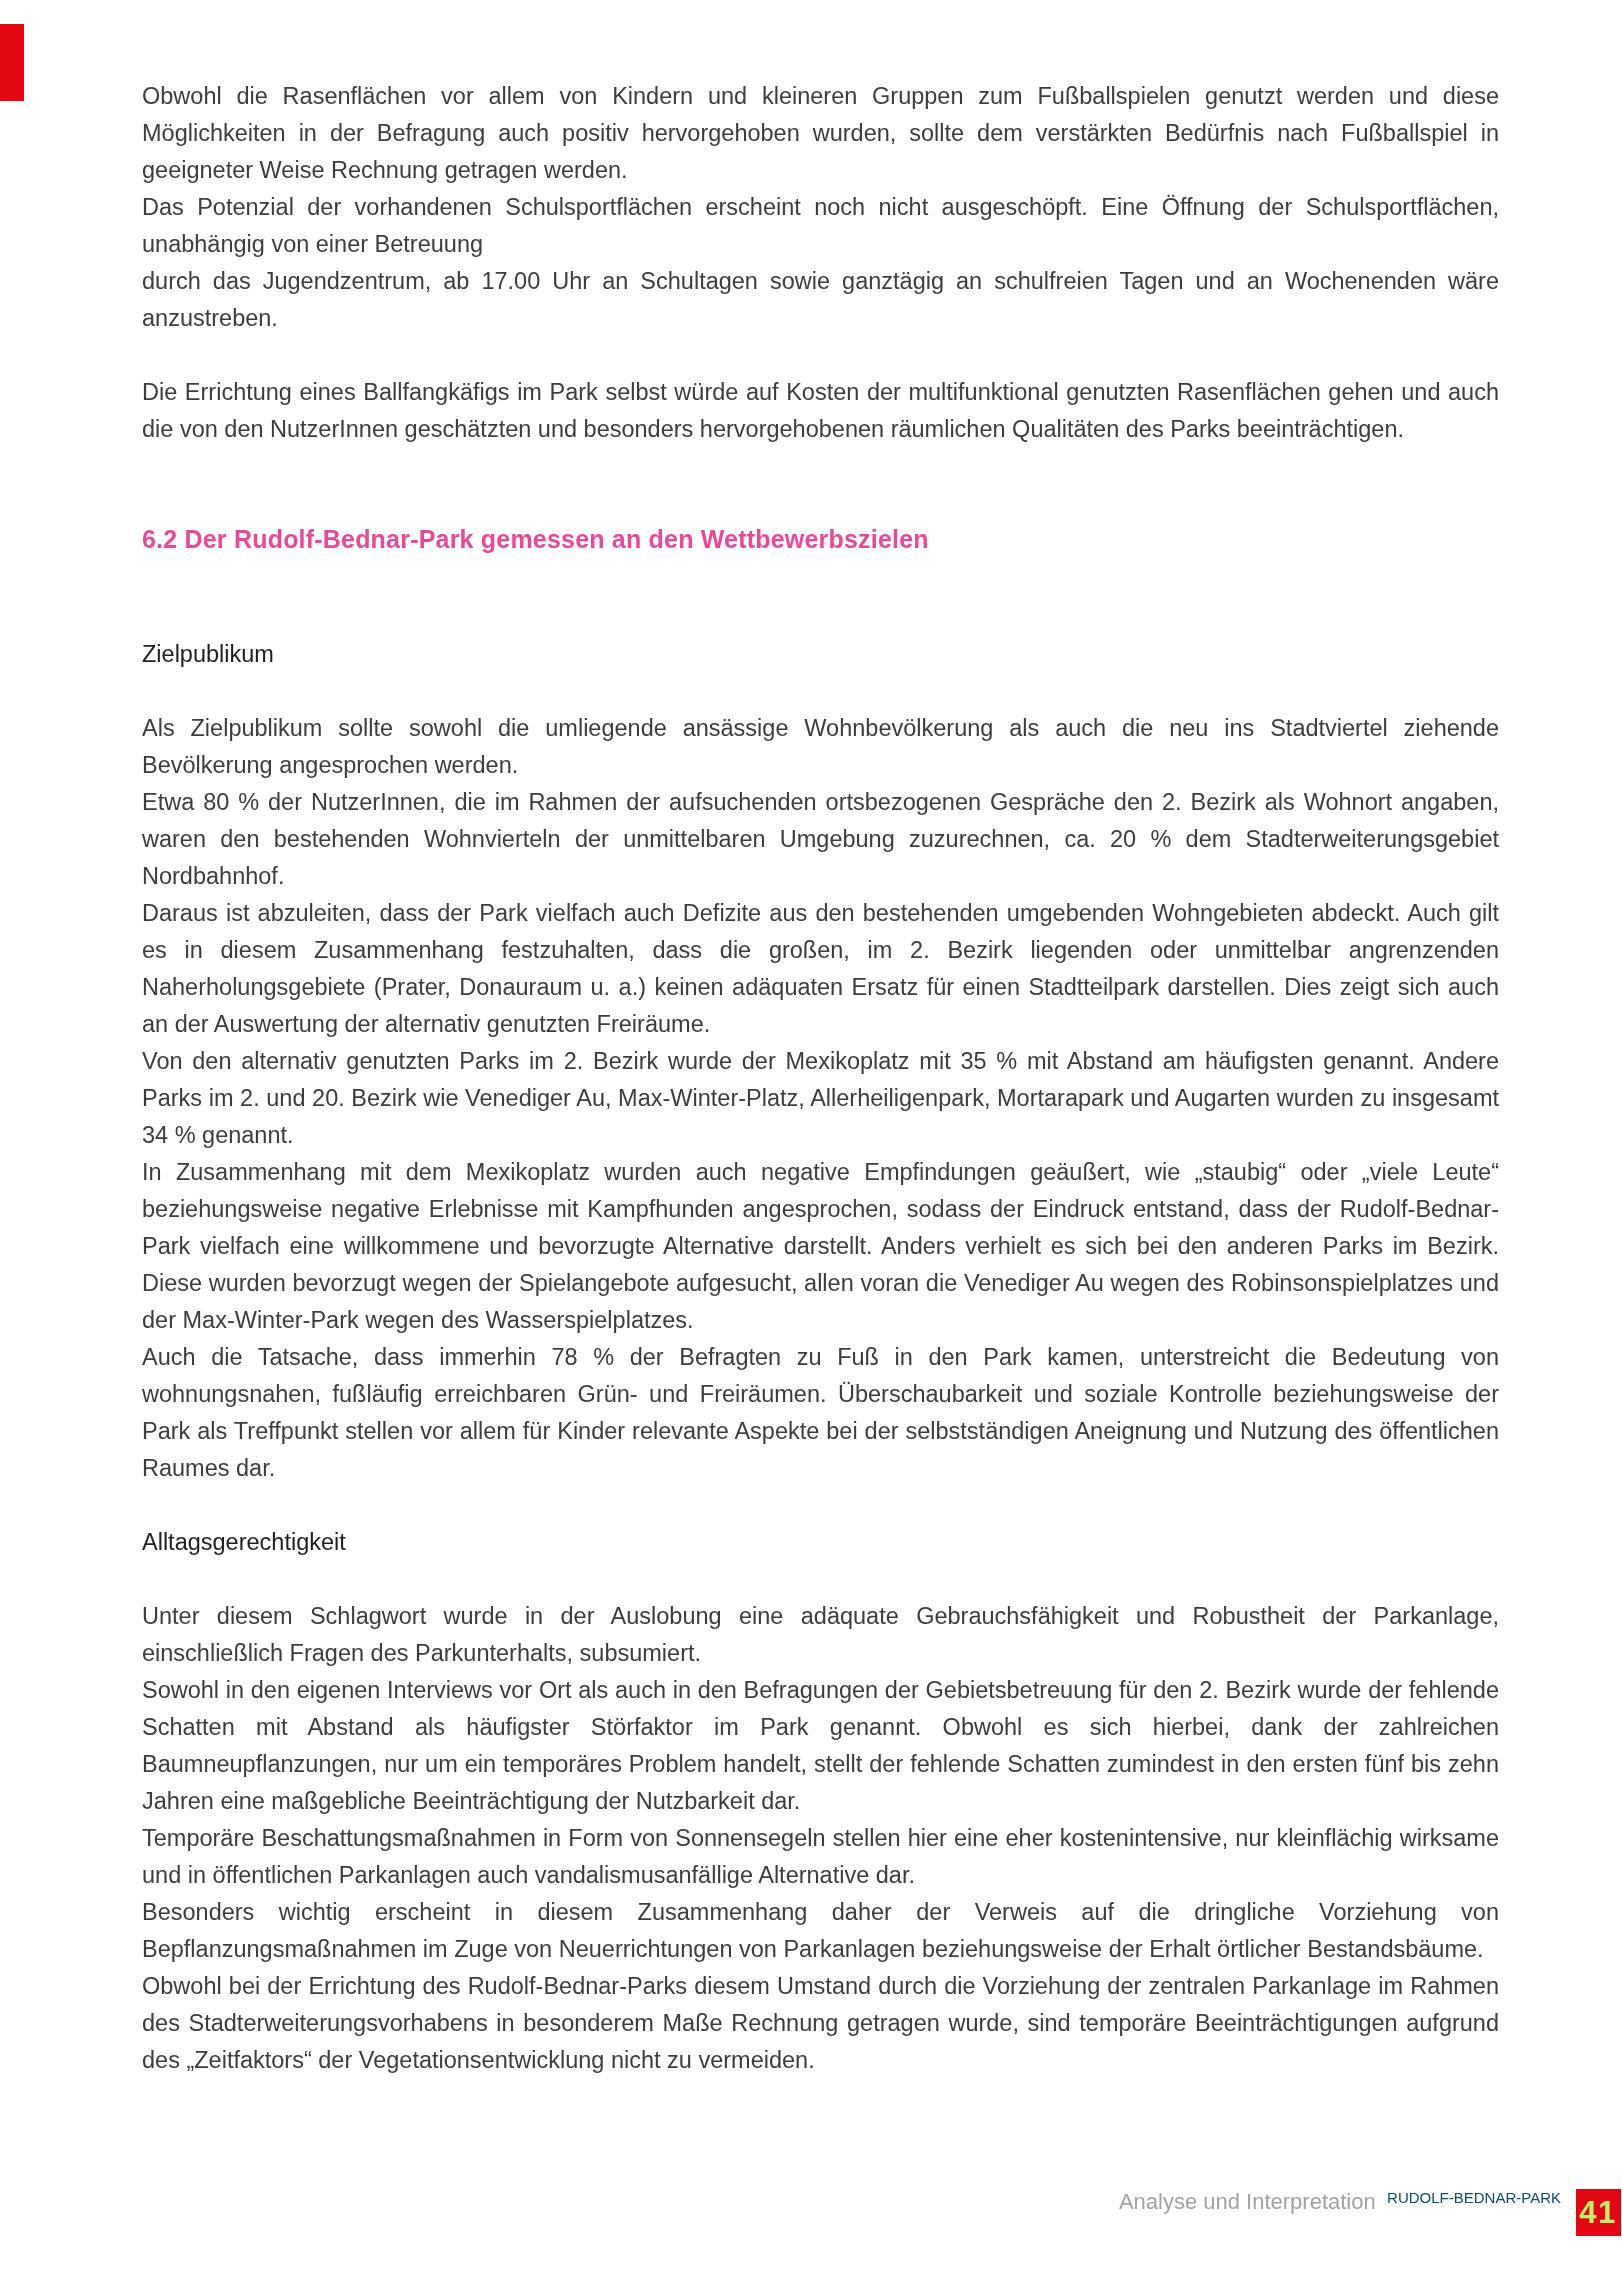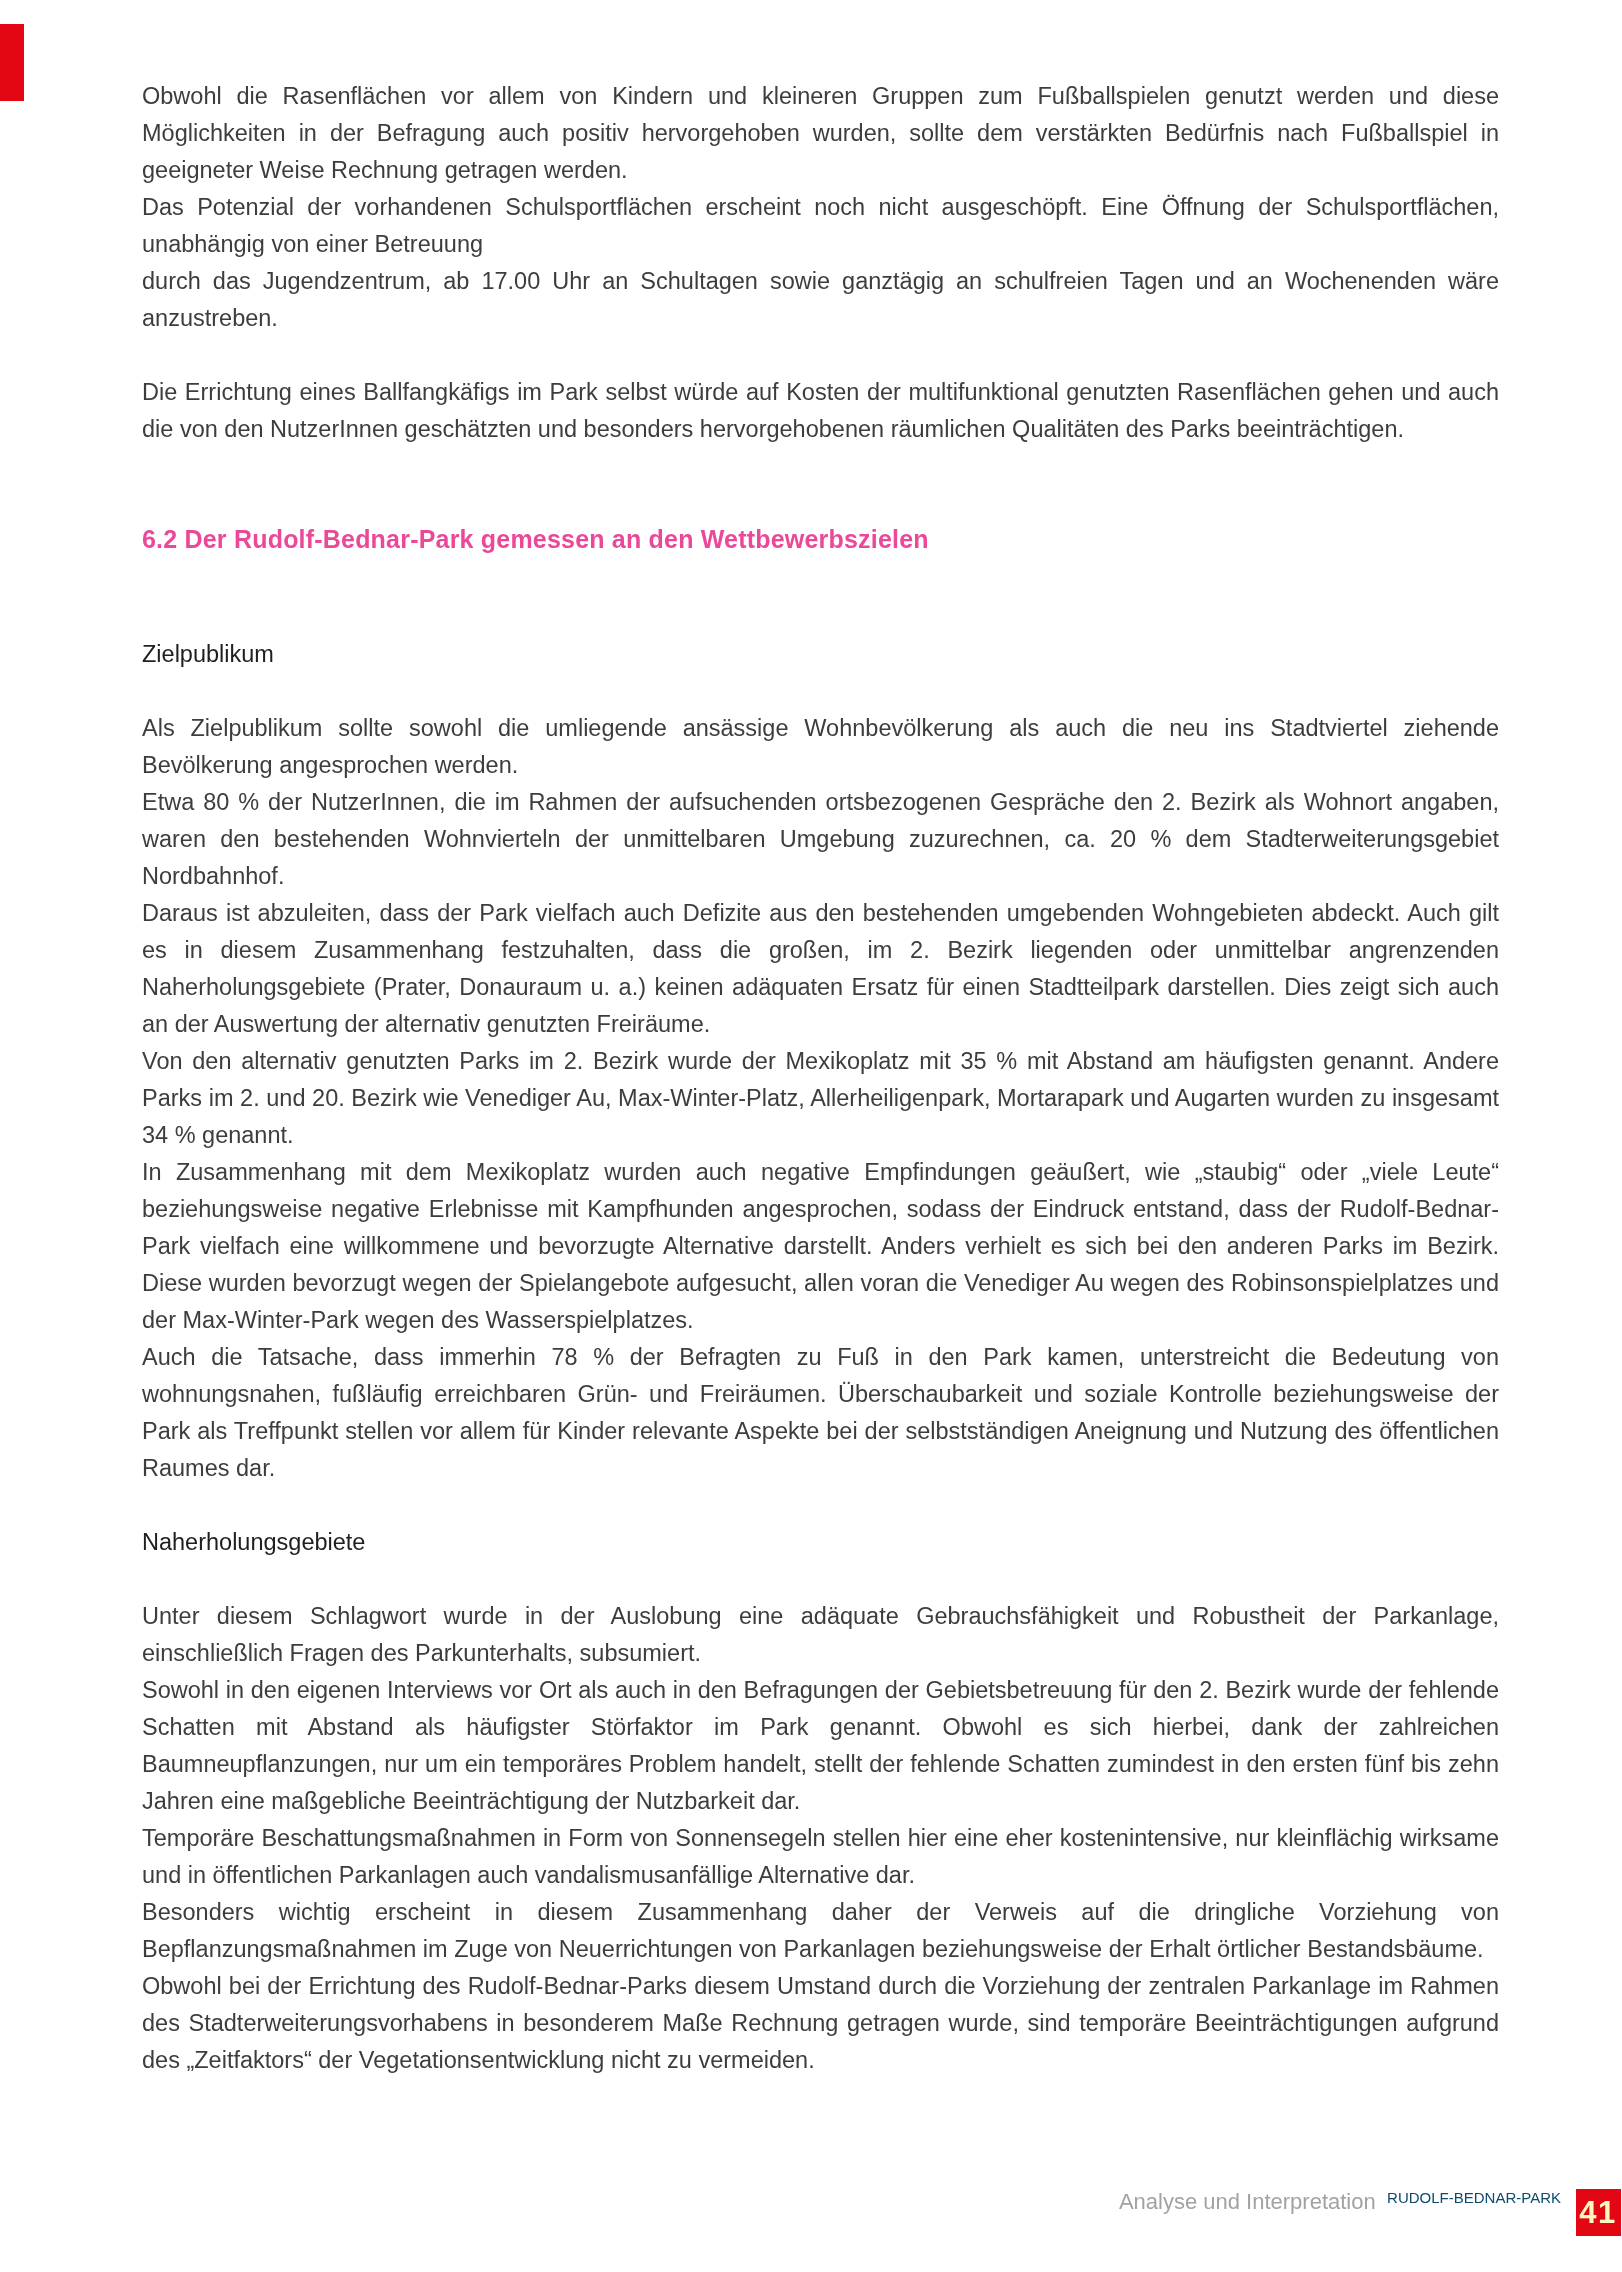--- a/index.html
+++ b/index.html
@@ -73,21 +73,21 @@
   }
   .footer-title {
     font-size:15px;
     color:#0c4a6e;
     white-space:nowrap;
   }
   .page-number-box {
     width:45px;
     height:47px;
     background:#e30613;
-    color:#fef9c3;
+    color:#bef264;
     display:flex;
     align-items:center;
     justify-content:center;
     font-size:31px;
     font-weight:bold;
     letter-spacing:1.6px;
     margin-left:14.6px;
     margin-right:2.4px;
   }
 </style>
@@ -119,21 +119,21 @@
         <h3 class="subheading">Zielpublikum</h3>
         <p>Als Zielpublikum sollte sowohl die umliegende ansässige Wohnbevölkerung als auch die neu ins Stadtviertel ziehende Bevölkerung angesprochen werden.</p>
         <p>Etwa 80 % der NutzerInnen, die im Rahmen der aufsuchenden ortsbezogenen Gespräche den 2. Bezirk als Wohnort angaben, waren den bestehenden Wohnvierteln der unmittelbaren Umgebung zuzurechnen, ca. 20 % dem Stadterweiterungsgebiet Nordbahnhof.</p>
         <p>Daraus ist abzuleiten, dass der Park vielfach auch Defizite aus den bestehenden umgebenden Wohngebieten abdeckt. Auch gilt es in diesem Zusammenhang festzuhalten, dass die großen, im 2. Bezirk liegenden oder unmittelbar angrenzenden Naherholungsgebiete (Prater, Donauraum u. a.) keinen adäquaten Ersatz für einen Stadtteilpark darstellen. Dies zeigt sich auch an der Auswertung der alternativ genutzten Freiräume.</p>
         <p>Von den alternativ genutzten Parks im 2. Bezirk wurde der Mexikoplatz mit 35 % mit Abstand am häufigsten genannt. Andere Parks im 2. und 20. Bezirk wie Venediger Au, Max-Winter-Platz, Allerheiligenpark, Mortarapark und Augarten wurden zu insgesamt 34 % genannt.</p>
         <p>In Zusammenhang mit dem Mexikoplatz wurden auch negative Empfindungen geäußert, wie „staubig“ oder „viele Leute“ beziehungsweise negative Erlebnisse mit Kampfhunden angesprochen, sodass der Eindruck entstand, dass der Rudolf-Bednar-Park vielfach eine willkommene und bevorzugte Alternative darstellt. Anders verhielt es sich bei den anderen Parks im Bezirk. Diese wurden bevorzugt wegen der Spielangebote aufgesucht, allen voran die Venediger Au wegen des Robinsonspielplatzes und der Max-Winter-Park wegen des Wasserspielplatzes.</p>
       </div>
 
       <div>
         <p>Auch die Tatsache, dass immerhin 78 % der Befragten zu Fuß in den Park kamen, unterstreicht die Bedeutung von wohnungsnahen, fußläufig erreichbaren Grün- und Freiräumen. Überschaubarkeit und soziale Kontrolle beziehungsweise der Park als Treffpunkt stellen vor allem für Kinder relevante Aspekte bei der selbstständigen Aneignung und Nutzung des öffentlichen Raumes dar.</p>
-        <h3 class="subheading subheading-mid">Naherholungsgebiete</h3>
+        <h3 class="subheading subheading-mid">Alltagsgerechtigkeit</h3>
         <p>Unter diesem Schlagwort wurde in der Auslobung eine adäquate Gebrauchsfähigkeit und Robustheit der Parkanlage, einschließlich Fragen des Parkunterhalts, subsumiert.</p>
         <p>Sowohl in den eigenen Interviews vor Ort als auch in den Befragungen der Gebietsbetreuung für den 2. Bezirk wurde der fehlende Schatten mit Abstand als häufigster Störfaktor im Park genannt. Obwohl es sich hierbei, dank der zahlreichen Baumneupflanzungen, nur um ein temporäres Problem handelt, stellt der fehlende Schatten zumindest in den ersten fünf bis zehn Jahren eine maßgebliche Beeinträchtigung der Nutzbarkeit dar.</p>
         <p>Temporäre Beschattungsmaßnahmen in Form von Sonnensegeln stellen hier eine eher kostenintensive, nur kleinflächig wirksame und in öffentlichen Parkanlagen auch vandalismusanfällige Alternative dar.</p>
         <p>Besonders wichtig erscheint in diesem Zusammenhang daher der Verweis auf die dringliche Vorziehung von Bepflanzungsmaßnahmen im Zuge von Neuerrichtungen von Parkanlagen beziehungsweise der Erhalt örtlicher Bestandsbäume.</p>
         <p>Obwohl bei der Errichtung des Rudolf-Bednar-Parks diesem Umstand durch die Vorziehung der zentralen Parkanlage im Rahmen des Stadterweiterungsvorhabens in besonderem Maße Rechnung getragen wurde, sind temporäre Beeinträchtigungen aufgrund des „Zeitfaktors“ der Vegetationsentwicklung nicht zu vermeiden.</p>
       </div>
 
     </div>
   </div>
 

